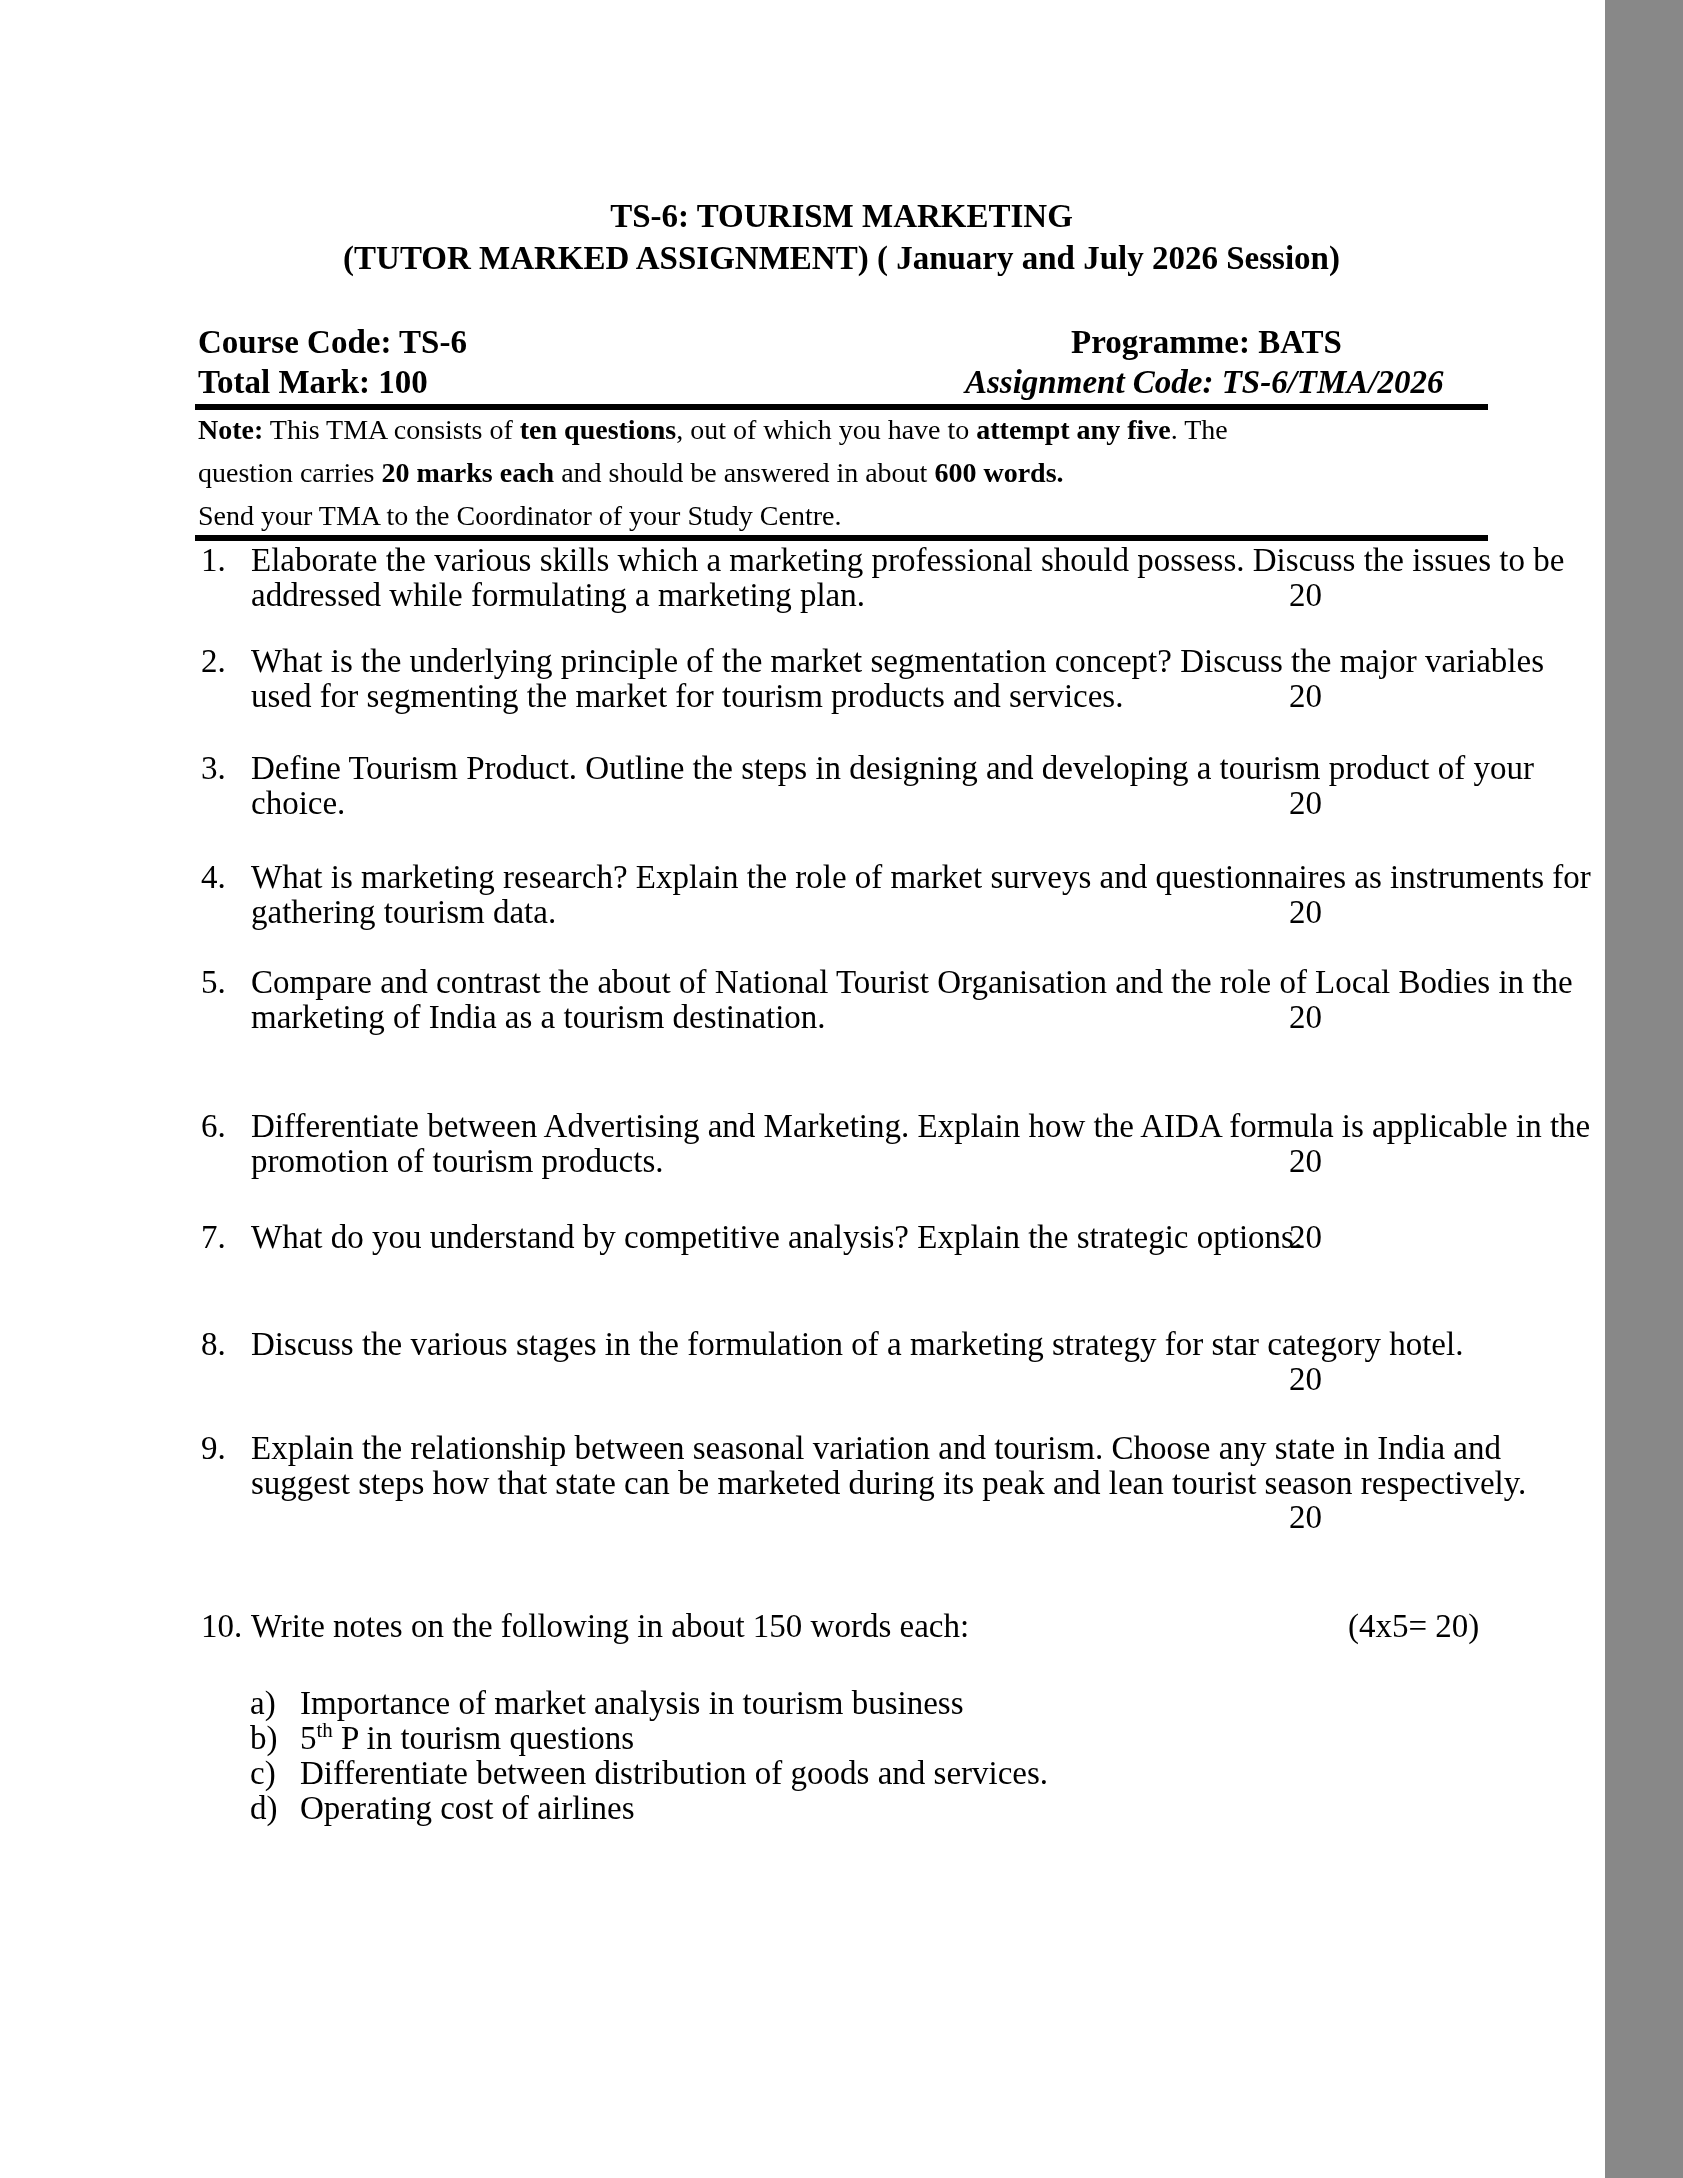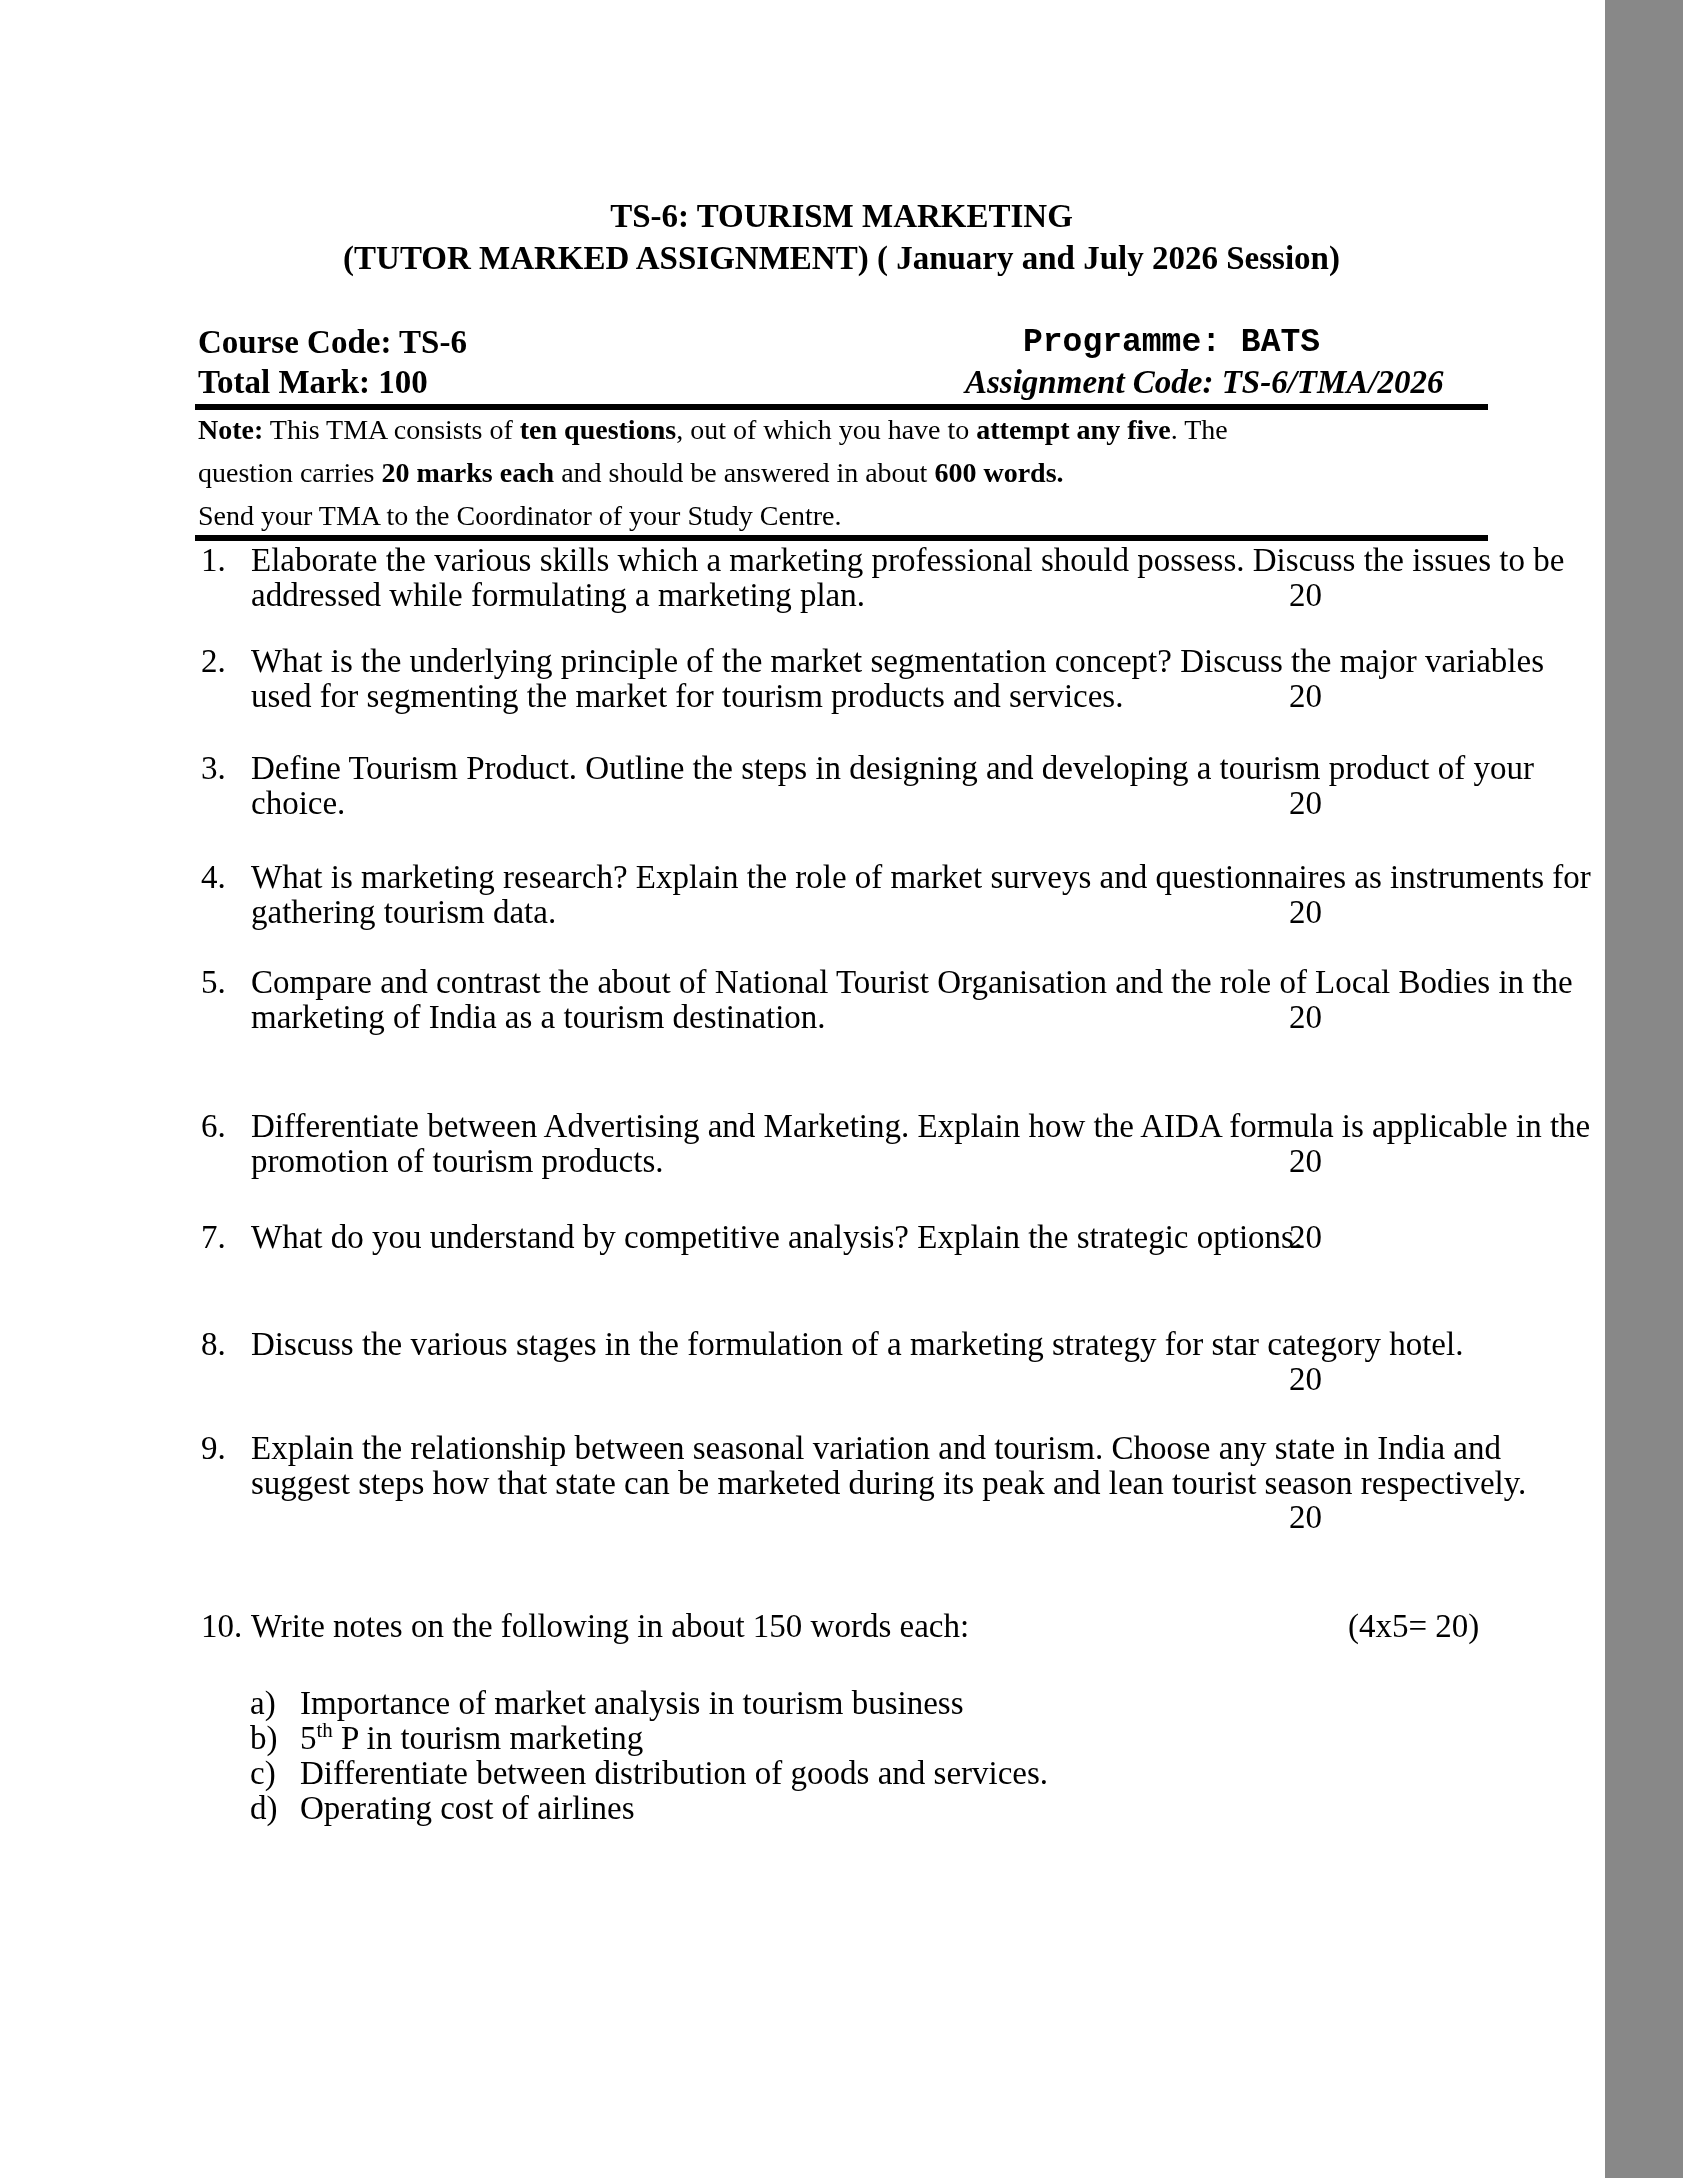--- a/index.html
+++ b/index.html
@@ -34,21 +34,21 @@
 <body>
 
 <div class="page">
 
   <div class="title">
     <div>TS-6: TOURISM MARKETING</div>
     <div>(TUTOR MARKED ASSIGNMENT) ( January and July 2026 Session)</div>
   </div>
 
   <div class="hdr" style="left:198px;top:325px;">Course Code: TS-6</div>
-  <div class="hdr" style="left:1023px;top:325px;font-family:Liberation Mono, monospace;">Programme: BATS</div>
+  <div class="hdr" style="left:1071px;top:325px;">Programme: BATS</div>
   <div class="hdr" style="left:198px;top:365px;">Total Mark: 100</div>
   <div class="hdr" style="left:965px;top:365px;font-style:italic;">Assignment Code: TS-6/TMA/2026</div>
 
   <div class="rule" style="top:404px;"></div>
 
   <div class="note">
     <div class="note-line"><span class="b">Note:</span><span> This TMA consists of </span><span class="b">ten questions</span><span>, out of which you have to </span><span class="b">attempt any five</span><span>. The</span></div>
     <div class="note-line"><span>question carries </span><span class="b">20 marks each</span><span> and should be answered in about </span><span class="b">600 words.</span></div>
     <div class="note-line"><span>Send your TMA to the Coordinator of your Study Centre.</span></div>
   </div>
@@ -115,20 +115,20 @@
     <div class="qline">suggest steps how that state can be marketed during its peak and lean tourist season respectively.</div>
     <span class="qmark" style="top:69px;">20</span>
   </div>
 
   <div class="q" style="top:1609px;">
     <span class="qnum">10.</span>
     <div class="qline">Write notes on the following in about 150 words each:</div>
     <span class="q10mark">(4x5= 20)</span>
     <div class="sublist">
       <div class="subitem"><span class="sublabel">a)</span><span>Importance of market analysis in tourism business</span></div>
-      <div class="subitem"><span class="sublabel">b)</span><span><span>5</span><sup>th</sup><span> P in tourism marketing</span></span></div>
+      <div class="subitem"><span class="sublabel">b)</span><span><span>5</span><sup>th</sup><span> P in tourism questions</span></span></div>
       <div class="subitem"><span class="sublabel">c)</span><span>Differentiate between distribution of goods and services.</span></div>
       <div class="subitem"><span class="sublabel">d)</span><span>Operating cost of airlines</span></div>
     </div>
   </div>
 
 </div>
 
 
 </body></html>

